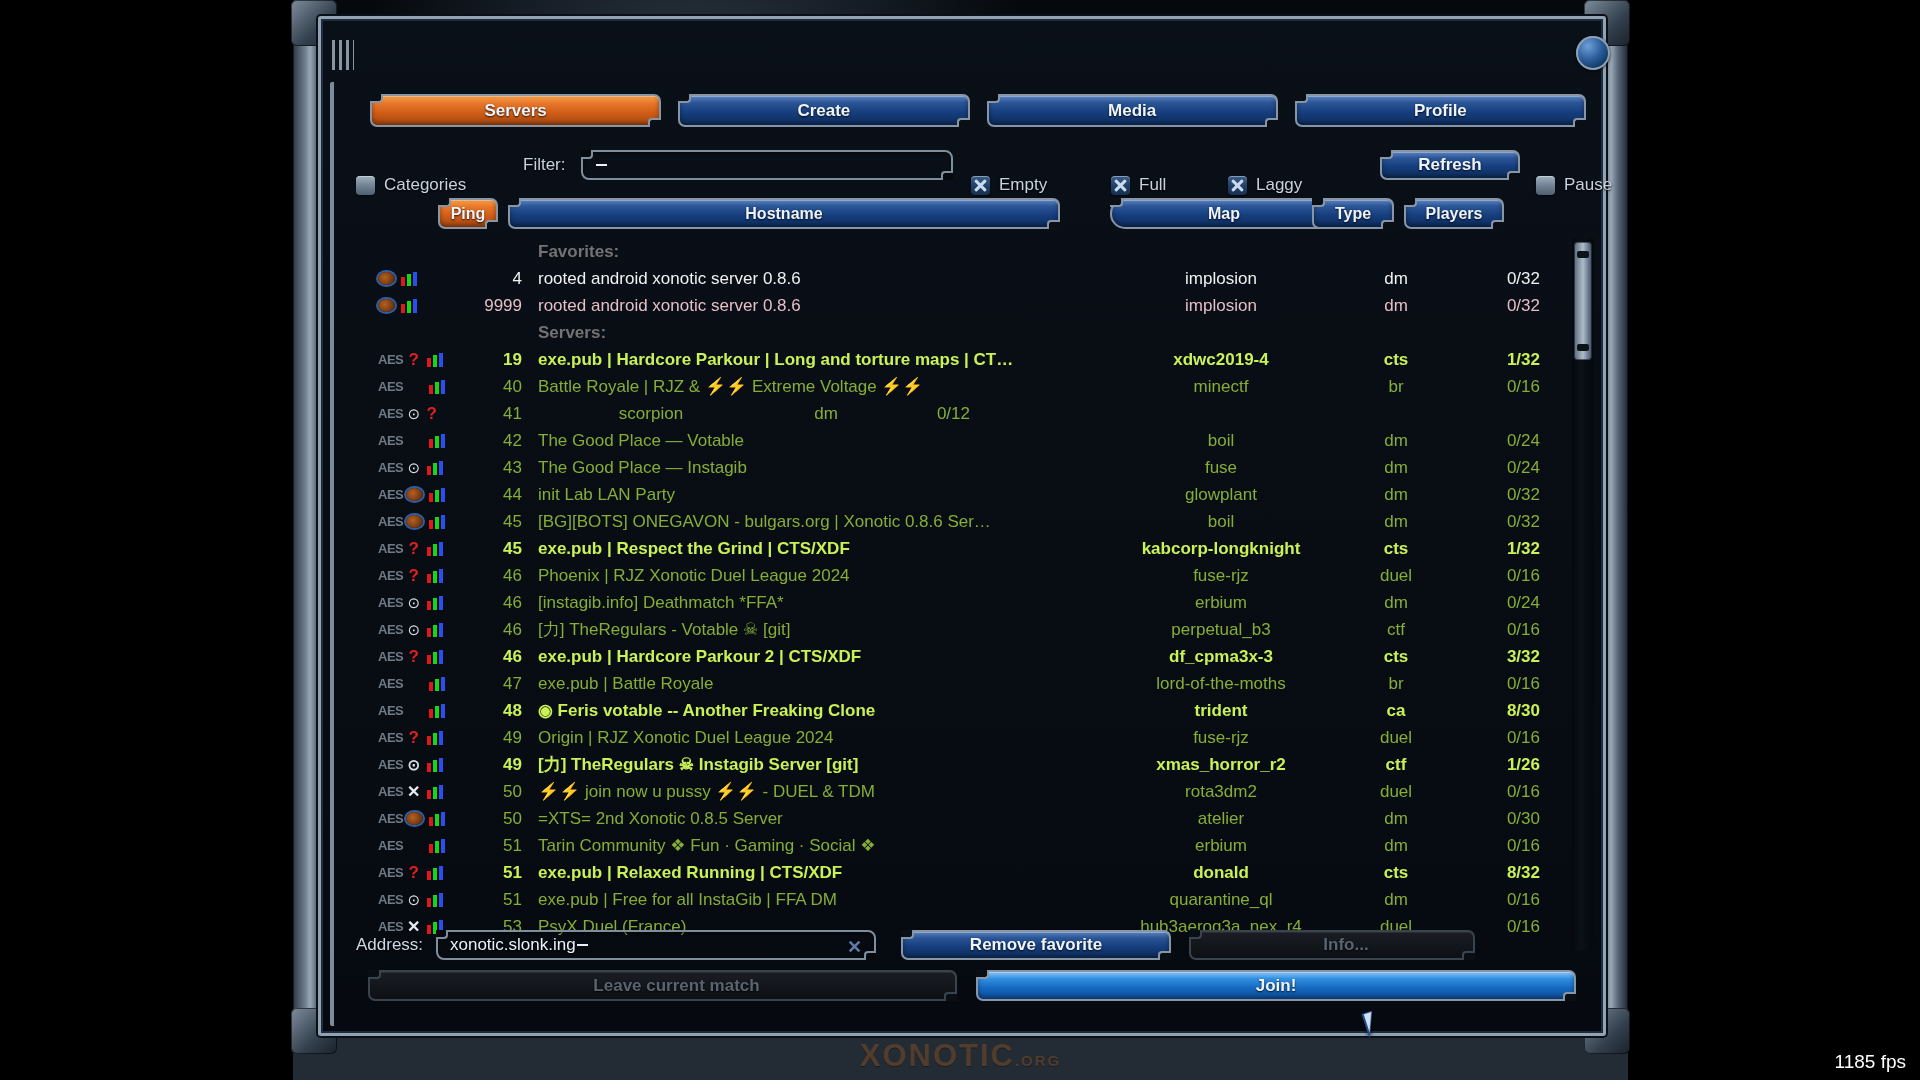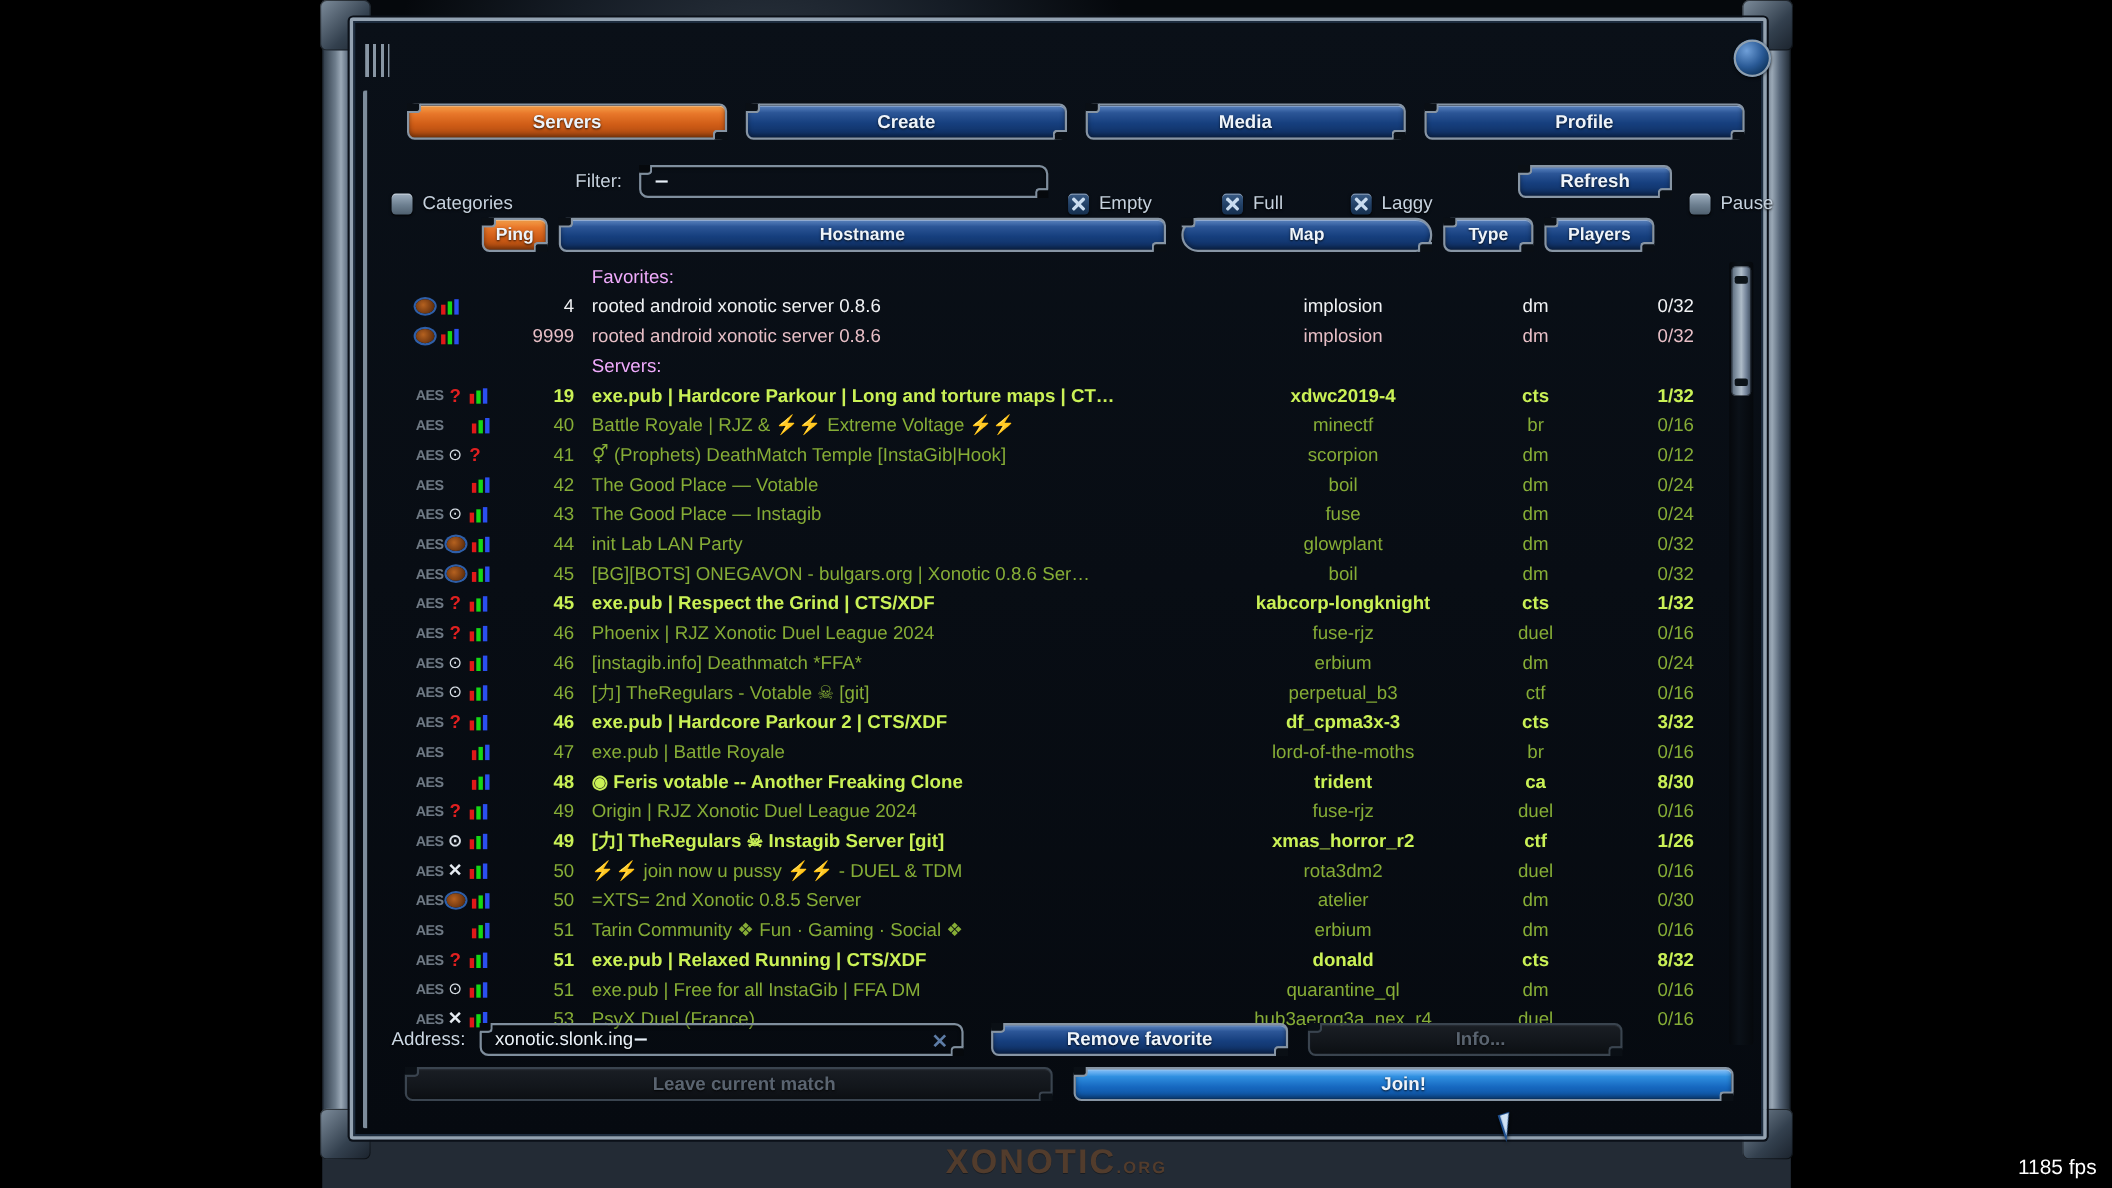--- a/index.html
+++ b/index.html
@@ -184,21 +184,21 @@
     font-size:17px; white-space:nowrap;
     color:#9ccf3e;
   }
   .row .c-icons{ width:90px; flex:none; display:flex; align-items:center; gap:3px; justify-content:flex-start; padding-left:22px;}
   .row .c-ping { width:90px; flex:none; text-align:right; padding-right:14px; }
   .row .c-host { width:570px; flex:none; overflow:hidden; text-overflow:ellipsis; padding-left:2px;}
   .row .c-map  { width:230px; flex:none; text-align:center; }
   .row .c-type { width:120px; flex:none; text-align:center; }
   .row .c-plr  { width:110px; flex:none; text-align:right; padding-right:26px; }
 
-  .row.group .c-host{ color:#f0abfc; font-weight:normal; }
+  .row.group .c-host{ color:#737373; font-weight:bold; }
   .row.fav    { color:#f0f1f3; }
   .row.fav-off{ color:#e7bfc6; }
   .row.dim    { color:#86ad36; }
   .row.hot    { color:#caf156; font-weight:bold; }
 
   .aes{ font-size:13px; color:#6f7a85; font-weight:bold; letter-spacing:-.5px; font-family:"Liberation Sans",sans-serif;}
   .modicon{ width:15px; text-align:center; font-size:15px; line-height:1; }
   .modicon.q{ color:#e12020; font-weight:bold; font-size:17px;}
   .modicon.x{ color:#e6ecf2; font-weight:bold; font-size:16px;}
   .modicon.o{ color:#d7dee5; font-size:15px;}
@@ -359,21 +359,21 @@
         <div class="xbtn active" style="left:82px;width:60px;">
           <span class="notch-tl"></span>
             <span class="notch-br"></span>
           <span>Ping</span>
         </div>
         <div class="xbtn" style="left:152px;width:552px;">
           <span class="notch-tl"></span>
             <span class="notch-br"></span>
           <span>Hostname</span>
         </div>
-        <div class="xbtn" style="left:718px;width:228px;border-radius:15px;">
+        <div class="xbtn" style="left:754px;width:228px;border-radius:15px;">
           <span class="notch-tl"></span>
             <span class="notch-br"></span>
           <span>Map</span>
         </div>
         <div class="xbtn" style="left:956px;width:82px;">
           <span class="notch-tl"></span>
             <span class="notch-br"></span>
           <span>Type</span>
         </div>
         <div class="xbtn" style="left:1048px;width:100px;">
@@ -462,21 +462,20 @@
             <span class="c-type">br</span>
             <span class="c-plr">0/16</span>
           </div>
           <div class="row dim">
             <span class="c-icons">
               <span class="aes">AES</span>
               <span class="modicon o">⊙</span>
               <span class="modicon q">?</span>
             </span>
             <span class="c-ping">41</span>
-            <span class="c-host">⚥ (Prophets) DeathMatch Temple [InstaGib|Hook]</span>
             <span class="c-map">scorpion</span>
             <span class="c-type">dm</span>
             <span class="c-plr">0/12</span>
           </div>
           <div class="row dim">
             <span class="c-icons">
               <span class="aes">AES</span>
               <span class="spacer-icon"></span>
               <span class="bars">
                 <i class="r"></i>

